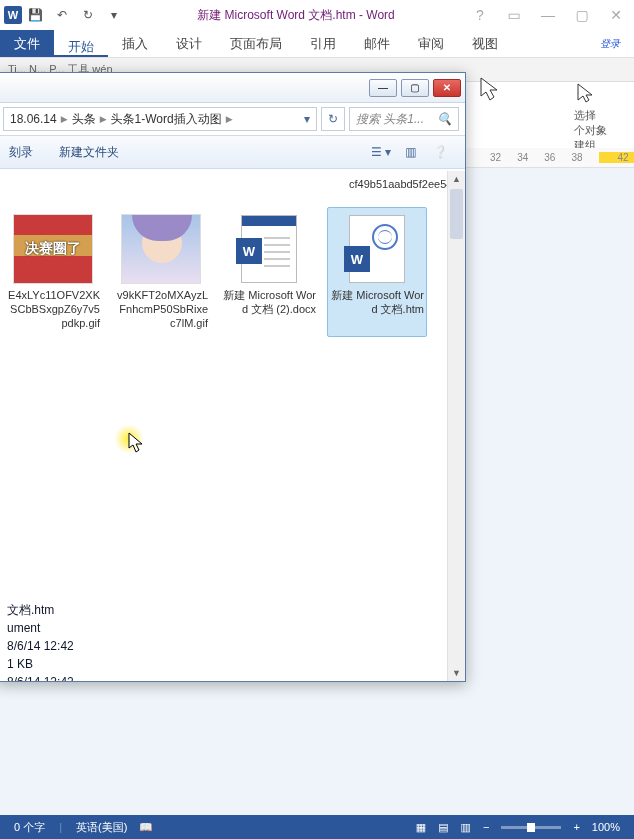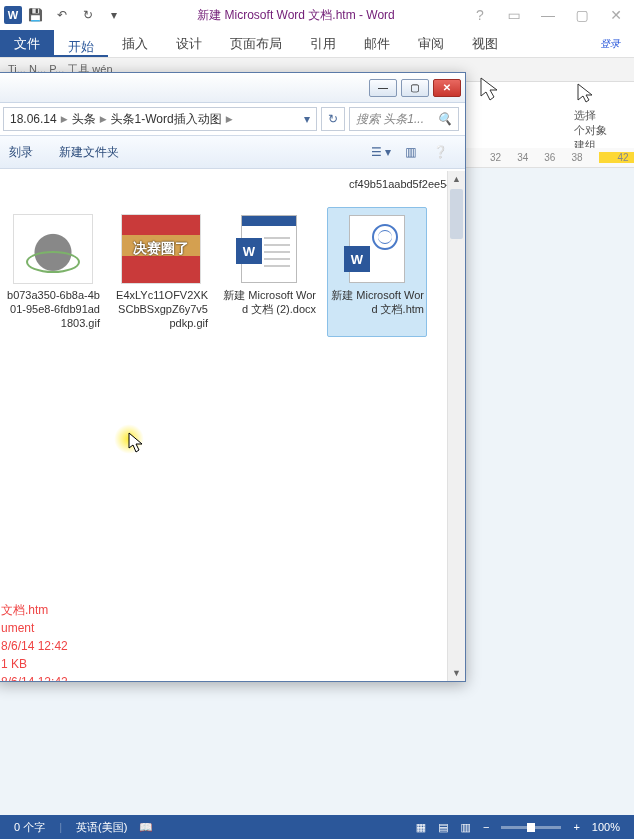--- a/index.html
+++ b/index.html
@@ -82,21 +82,21 @@
 .htm-w { position: absolute; left: -6px; bottom: 10px; width: 26px; height: 26px; background: #2b579a; color: #fff; display: flex; align-items: center; justify-content: center; font-weight: bold; font-size: 13px; }
 
 .gif-thumb { width: 80px; height: 70px; border: 1px solid #ddd; background: #f4f4f4; }
 .totoro { background: radial-gradient(circle at 50% 55%, #888 0 18px, #fff 19px 100%); position: relative; }
 .totoro::after { content: ""; position: absolute; left: 12px; right: 12px; top: 36px; height: 18px; border: 2px solid #7cb26a; border-radius: 50%; }
 .anime1 { background: linear-gradient(#c93a3a 0 30%, #d4a050 30% 60%, #c93a3a 60% 100%); display: flex; align-items: center; justify-content: center; color: #fff; font-weight: bold; font-size: 14px; text-shadow: 0 0 2px #000; }
 .anime2 { background: linear-gradient(180deg,#a8c4e8,#e8dff0); position: relative; overflow: hidden; }
 .anime2::before { content: ""; position: absolute; left: 20px; top: 8px; width: 40px; height: 40px; background: #f4dcc8; border-radius: 50%; }
 .anime2::after { content: ""; position: absolute; left: 10px; top: 0; width: 60px; height: 26px; background: #9a8ac8; border-radius: 0 0 30px 30px; }
 
-.ex-details { position: absolute; left: 4px; top: 430px; font-size: 12px; color: #ef4444; line-height: 18px; }
+.ex-details { position: absolute; left: 10px; top: 430px; font-size: 12px; color: #0f172a; line-height: 18px; }
 
 .cursor-glow { position: absolute; width: 30px; height: 30px; background: radial-gradient(circle, rgba(255,230,0,0.8), rgba(255,230,0,0) 70%); border-radius: 50%; pointer-events: none; }
 .cursor-arrow { position: absolute; pointer-events: none; }
 .cursor-arrow svg { width: 16px; height: 22px; }
 .cursor-sel { position: absolute; pointer-events: none; }
 </style>
 </head>
 <body>
 
 <div class="word-titlebar">
@@ -202,32 +202,32 @@
     <span class="ex-toolicn">☰ ▾</span>
     <span class="ex-toolicn">▥</span>
     <span class="ex-toolicn" style="color:#2a6ad0">❔</span>
   </div>
 
   <div class="ex-content">
     <div class="ex-grid">
       <div class="ex-orphan">cf49b51aabd5f2ee54a.gif</div>
       <div style="width:100%;height:0"></div>
 
-      <div class="ex-item">
-        <div class="ex-thumb gif-thumb totoro"></div>
-        <div class="ex-label">b073a350-6b8a-4b01-95e8-6fdb91ad1803.gif</div>
-      </div>
 
       <div class="ex-item">
         <div class="ex-thumb gif-thumb anime1">
             <span>决赛圈了</span>
           </div>
         <div class="ex-label">E4xLYc11OFV2XKSCbBSxgpZ6y7v5pdkp.gif</div>
       </div>
 
+      <div class="ex-item">
+        <div class="ex-thumb gif-thumb anime2"></div>
+        <div class="ex-label">v9kKFT2oMXAyzLFnhcmP50SbRixec7lM.gif</div>
+      </div>
 
       <div class="ex-item">
         <div class="ex-thumb">
           <div class="docx-thumb">
               <div class="docx-lines">
                 <div></div>
                 <div></div>
                 <div></div>
                 <div></div>
                 <div></div>

